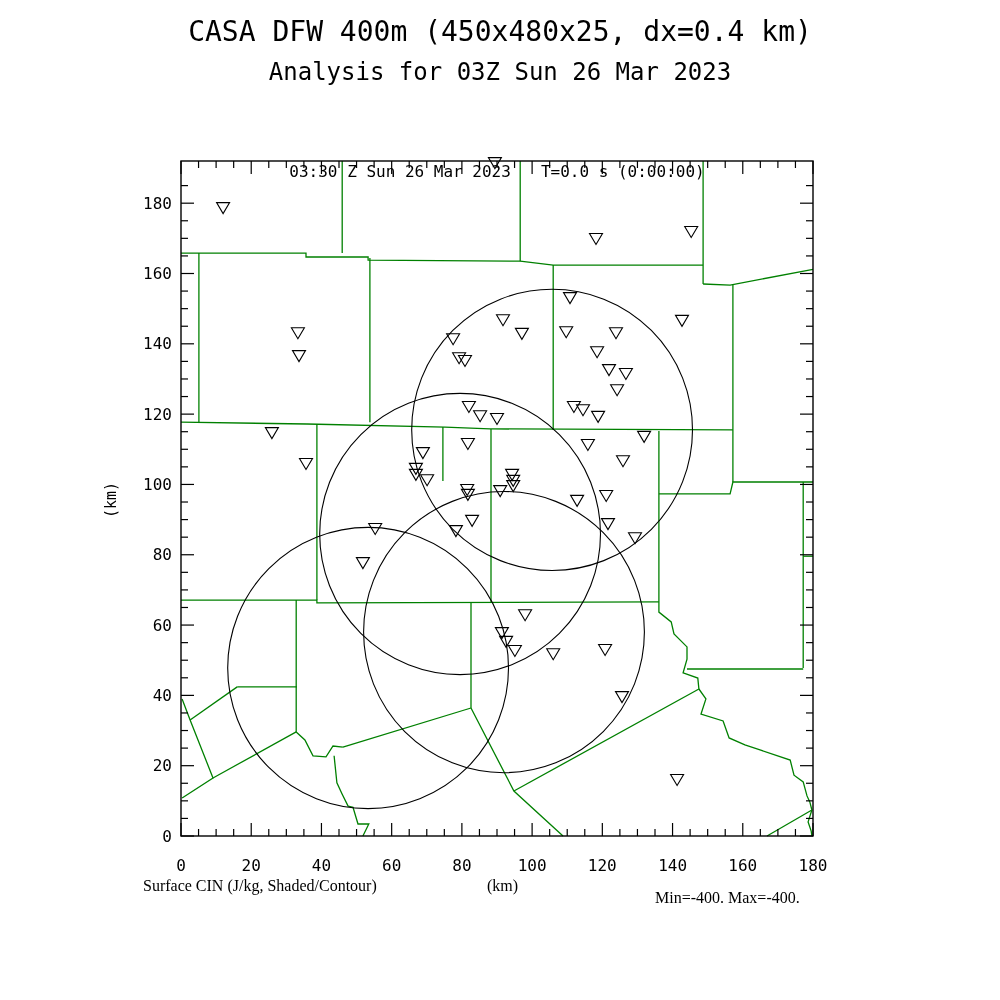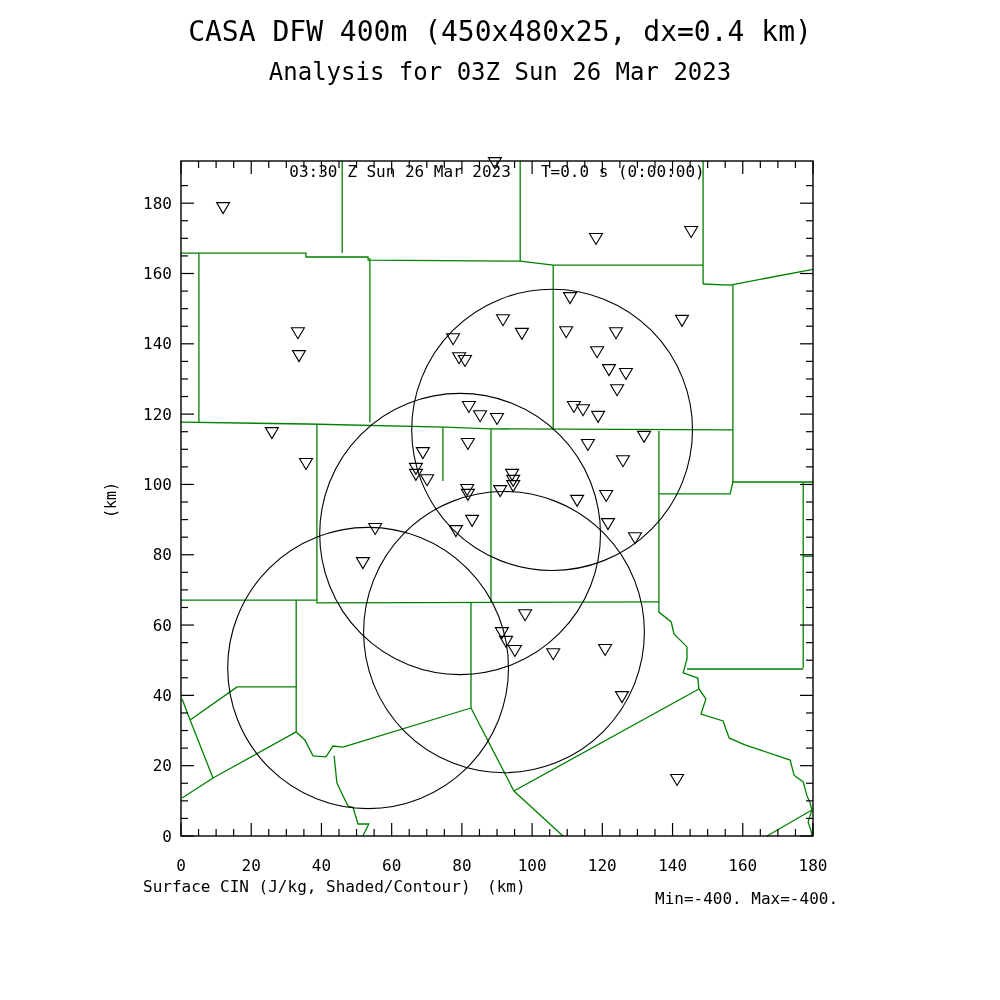--- a/index.html
+++ b/index.html
@@ -6,21 +6,21 @@
   .page{position:relative;width:1000px;height:1000px;background:#ffffff;overflow:hidden;
         font-family:"DejaVu Sans Mono","Liberation Mono",monospace;color:#000000;}
   .title-block{position:absolute;top:12px;left:0;width:1000px;text-align:center;}
   .title-line1{font-size:28px;line-height:40px;letter-spacing:0px;white-space:pre;}
   .title-line2{font-size:24px;line-height:40px;white-space:pre;}
   .subtitle{position:absolute;top:135px;left:181px;width:632px;text-align:center;
             font-size:16px;white-space:pre;margin-top:27px;}
   .subtitle .gap{display:inline-block;width:30px;}
   .y-unit{position:absolute;left:82px;top:490px;width:60px;height:20px;
           font-size:15px;text-align:center;transform:rotate(-90deg);}
-  .footer{position:absolute;top:877px;left:0;width:1000px;height:20px;font-size:16px;}
+  .footer{position:absolute;top:877px;left:0;width:1000px;height:20px;font-size:16px;font-family:Liberation Serif, serif;}
   .f-left{position:absolute;left:143px;top:0;white-space:pre;}
   .f-unit{position:absolute;left:487px;top:0;white-space:pre;}
   .f-right{position:absolute;left:655px;top:12px;white-space:pre;}
   svg{position:absolute;left:0;top:0;}
   svg text{font-family:"DejaVu Sans Mono","Liberation Mono",monospace;}
 </style>
 </head>
 <body>
 
 <div class="page">

